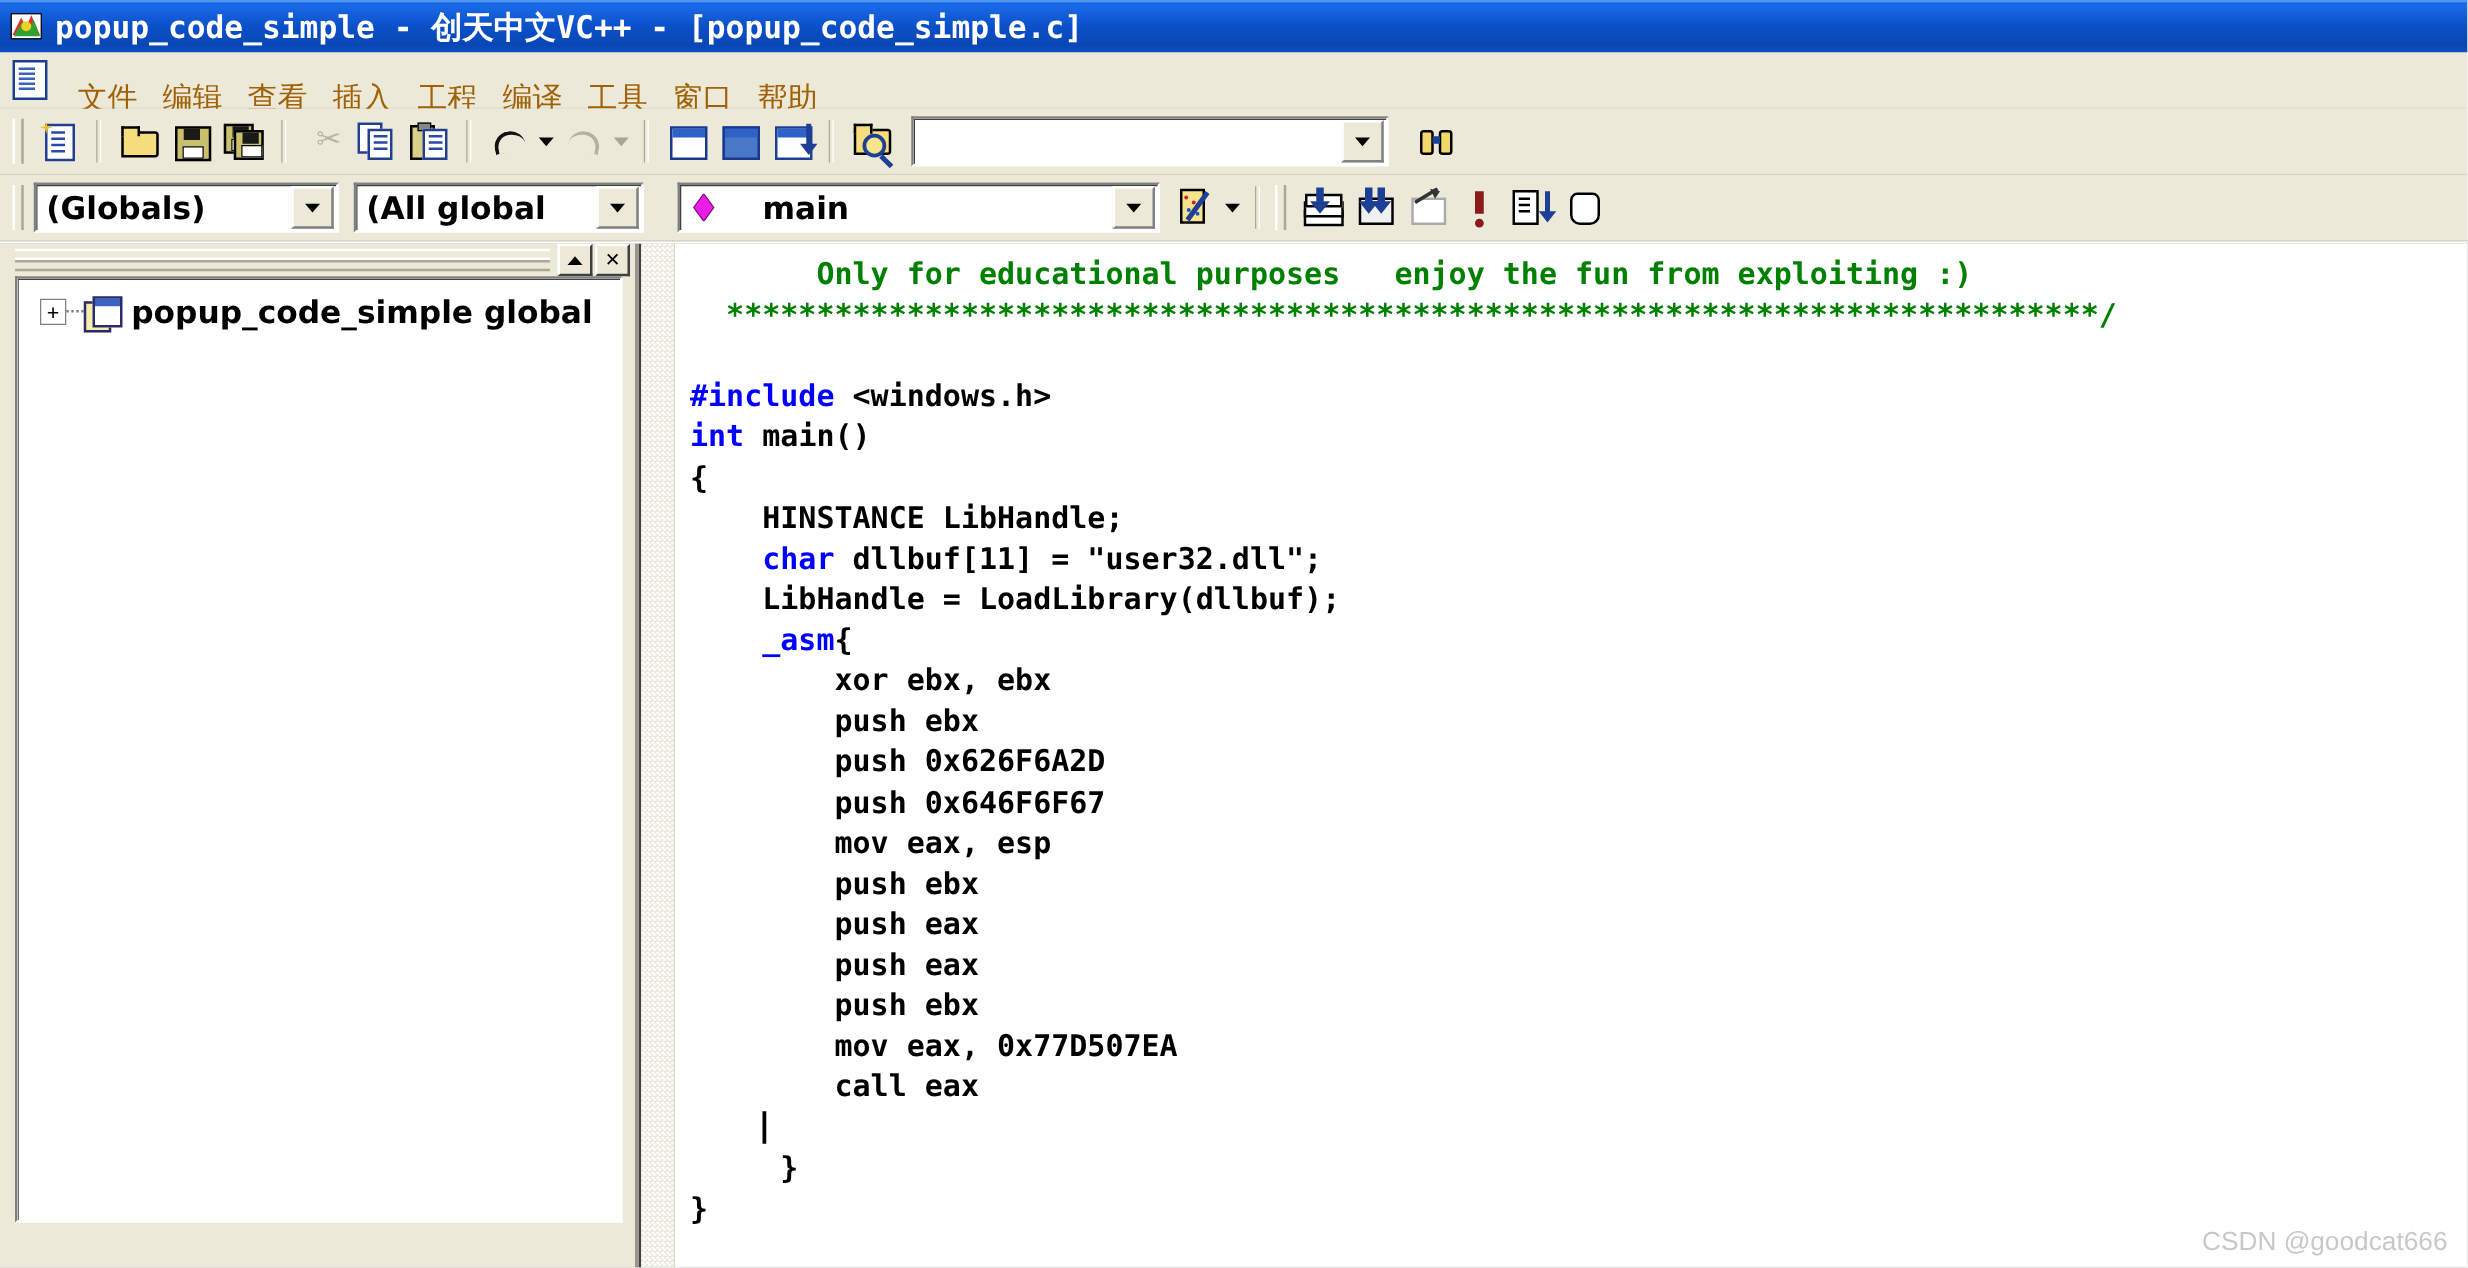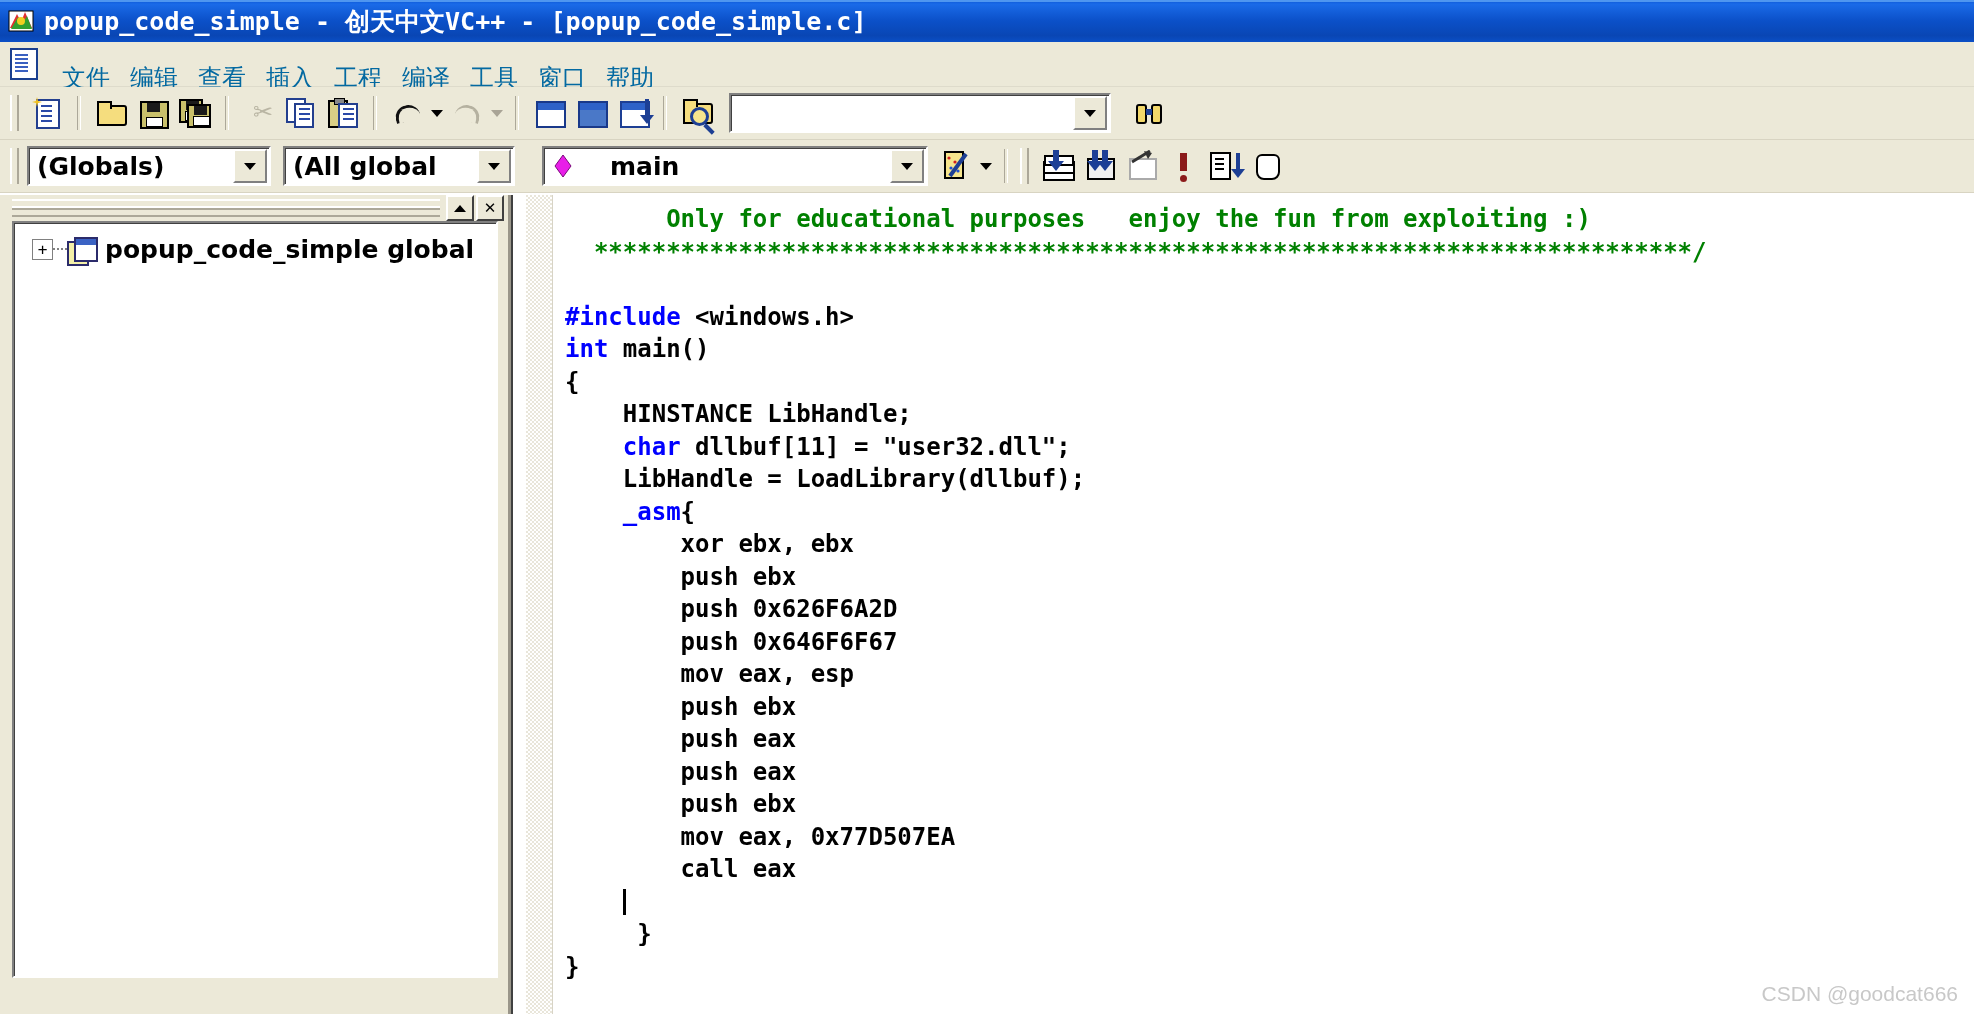--- a/index.html
+++ b/index.html
@@ -60,21 +60,21 @@
   .menu-doc-icon::before {
     content: "";
     position: absolute; left: 3px; top: 4px;
     width: 13px; height: 2px;
     background: #3a60c0;
     box-shadow: 0 4px 0 #3a60c0, 0 8px 0 #3a60c0, 0 12px 0 #3a60c0, 0 16px 0 #3a60c0;
   }
   .menu-item {
     font-family: "DejaVu Sans", sans-serif;
     font-size: 24px;
-    color: #0369a1;
+    color: #a16207;
     padding: 2px 10px;
     white-space: nowrap;
     cursor: default;
     margin-top: 28px;
   }
 
   
   .toolbar {
     height: 52px;
     background: #ece9d8;
@@ -381,21 +381,20 @@
   }
 
   
   .editor {
     flex: 1 1 auto;
     background: #ffffff;
     display: flex;
     min-width: 0;
     position: relative;
     border-left: 2px solid #404040;
-    padding-left: 13px;
   }
   .sel-margin {
     width: 26px;
     flex: 0 0 auto;
     background:
       repeating-conic-gradient(#ffffff 0% 25%, #e9e6da 0% 50%) 0 0 / 4px 4px;
     border-right: 1px solid #d8d4c6;
   }
   .code {
     flex: 1 1 auto;

